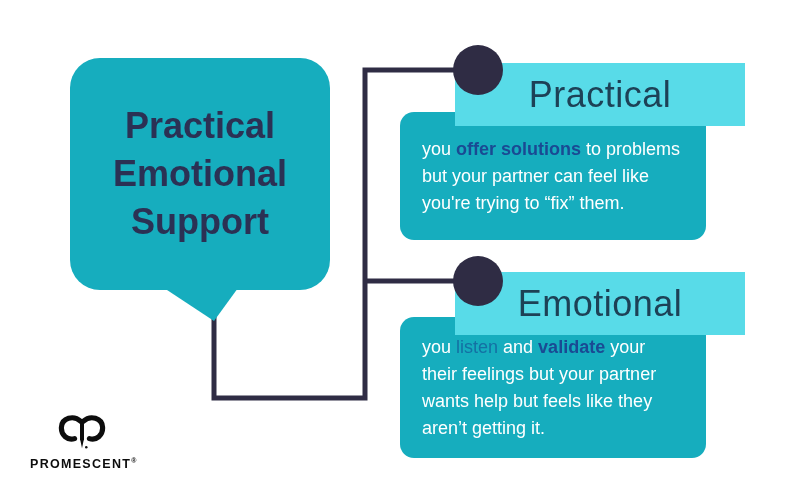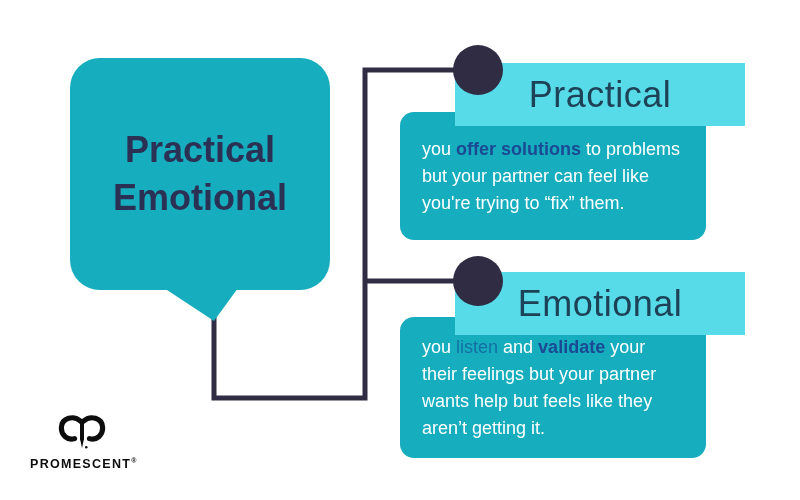--- a/index.html
+++ b/index.html
@@ -58,20 +58,21 @@
 
   <svg class="connector" width="800" height="500" viewBox="0 0 800 500">
     <polyline points="214,316 214,398 365,398 365,70 478,70" fill="none" stroke="#2f2c44" stroke-width="5"></polyline>
     <line x1="365" y1="281" x2="478" y2="281" stroke="#2f2c44" stroke-width="5"></line>
     <polygon points="164,288 238,288 214,321" fill="#16adbe"></polygon>
   </svg>
 
   <div class="bubble">
     <div class="bubble-line">Practical</div>
     <div class="bubble-line">Emotional</div>
+    <div class="bubble-line">Support</div>
   </div>
 
   <div class="body-box practical">
     <p class="body-text"><span class="seg-normal">you </span><span class="seg-highlight">offer solutions</span><span class="seg-normal"> to problems
 but your partner can feel like
 you're trying to “fix” them.</span></p>
   </div>
   <div class="header-bar practical">
     <span class="header-label">Practical</span>
   </div>

